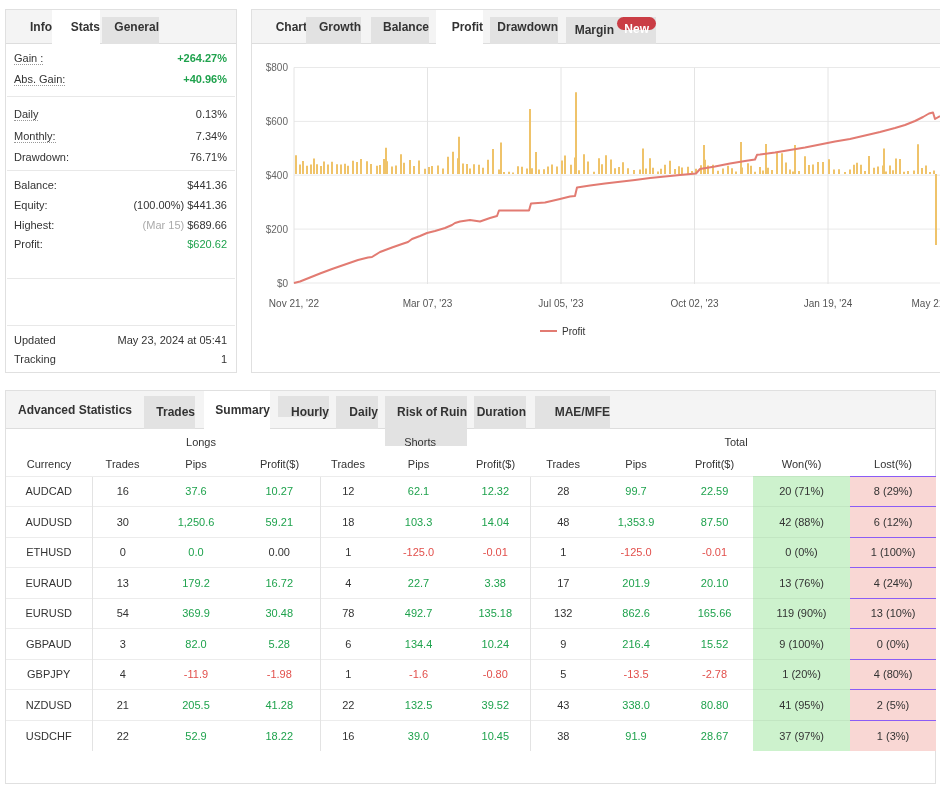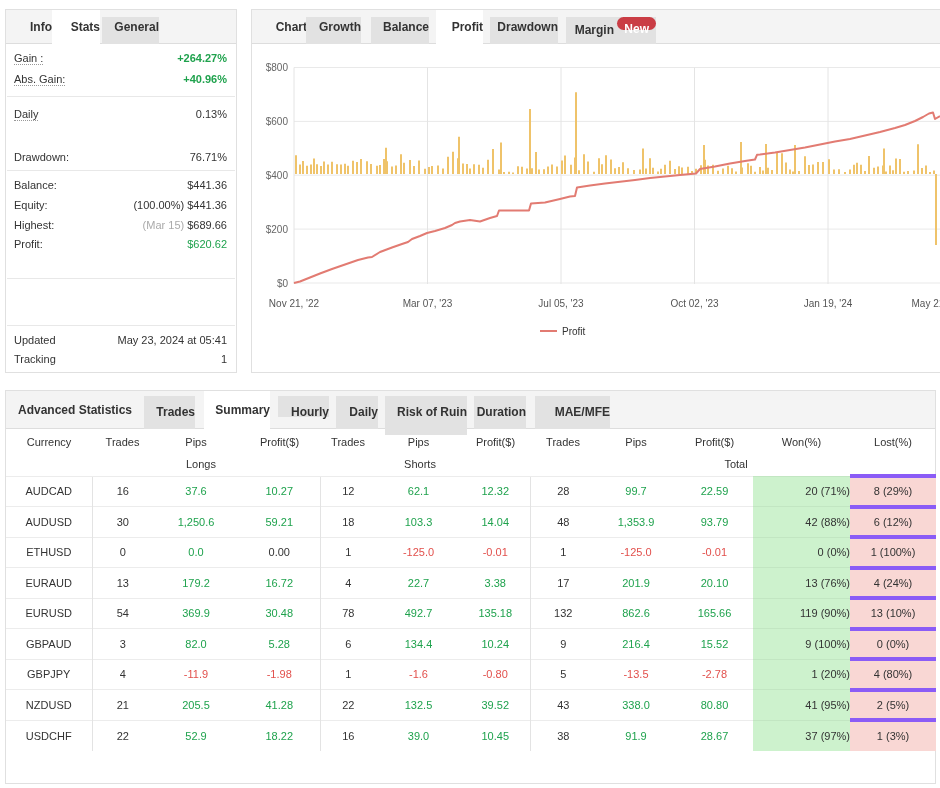--- a/index.html
+++ b/index.html
@@ -12,22 +12,22 @@
 .lrow { font-size:11px; color:#333; }
 #ptable table { border-collapse:collapse; table-layout:fixed; width:929px; font-size:11px; color:#333; margin-top:0; }
 #ptable td, #ptable th { text-align:center; padding:0; font-weight:normal; }
 #ptable thead td { height:23px; }
 #ptable tbody td { height:30.5px; border-top:1px solid #ececec; }
 #ptable td.vl { border-left:1px solid #e3e3e3; }
 #ptable td.cur { }
 #ptable tbody td.cur { border-left:none; }
 #ptable td.won { background:#cdf2cd; }
 #ptable td.lost { background:#f9d7d4; }
-#ptable tbody tr td.won { border-top:1px solid #c2e6c2;text-align:right; }
-#ptable tbody tr td.lost { border-top:4px solid #8b5cf6; }
+#ptable tbody tr td.won { border-top:1px solid #c2e6c2; }
+#ptable tbody tr td.lost { border-top:1px solid #8b5cf6; }
 </style></head>
 <body>
 
 <div class="panel" style="left:5px;top:9px;width:232px;height:364px">
   <div class="tabs">
     <span class="tab" style="left:0;width:46px">Info</span>
       <span class="tab active" style="left:46px;width:48px">Stats</span>
       <span class="tab gray" style="left:96px;width:57px">General</span>
   </div>
   <div class="lrow" style="position:absolute;left:0;top:35px;right:0;bottom:0">
@@ -36,20 +36,24 @@
         <span style="float:right"><b style="color:#1fa24d">+264.27%</b></span>
       </div>
 <div style="position:absolute;left:8px;right:9px;top:25px;height:19.5px;line-height:19.5px">
         <span style="float:left"><span style="border-bottom:1px dotted #999">Abs. Gain:</span></span>
         <span style="float:right"><b style="color:#1fa24d">+40.96%</b></span>
       </div>
 <div style="position:absolute;left:1px;right:1px;top:51px;border-top:1px solid #e8e8e8"></div>
 <div style="position:absolute;left:8px;right:9px;top:59.5px;height:19.5px;line-height:19.5px">
         <span style="float:left"><span style="border-bottom:1px dotted #999">Daily</span></span>
         <span style="float:right">0.13%</span>
+      </div>
+<div style="position:absolute;left:8px;right:9px;top:82px;height:19.5px;line-height:19.5px">
+        <span style="float:left"><span style="border-bottom:1px dotted #999">Monthly:</span></span>
+        <span style="float:right">7.34%</span>
       </div>
 <div style="position:absolute;left:8px;right:9px;top:103px;height:19.5px;line-height:19.5px">
         <span style="float:left">Drawdown:</span>
         <span style="float:right">76.71%</span>
       </div>
 <div style="position:absolute;left:1px;right:1px;top:125px;border-top:1px solid #e8e8e8"></div>
 <div style="position:absolute;left:8px;right:9px;top:130.5px;height:19.5px;line-height:19.5px">
         <span style="float:left">Balance:</span>
         <span style="float:right">$441.36</span>
       </div>
@@ -117,21 +121,21 @@
 <text x="310" y="291.5" font-size="10" fill="#333" font-family="Liberation Sans, sans-serif">Profit</text>
 </svg>
 
 <div class="panel" id="ptable" style="left:5px;top:390px;width:931px;height:394px">
   <div class="tabs" style="height:38px">
     <span class="tab" style="left:12px;height:38px;line-height:38px">Advanced Statistics</span>
       <span class="tab gray" style="left:138px;width:51px;top:5px;height:33px;line-height:33px">Trades</span>
       <span class="tab active" style="left:198px;width:66px;height:39px;line-height:39px">Summary</span>
       <span class="tab gray" style="left:272px;width:51px;top:5px;height:21px;line-height:33px">Hourly</span>
       <span class="tab gray" style="left:330px;width:42px;top:5px;height:33px;line-height:33px">Daily</span>
-      <span class="tab gray" style="left:379px;width:82px;top:5px;height:39px;line-height:33px">Risk of Ruin</span>
+      <span class="tab gray" style="left:379px;width:82px;top:5px;height:50px;line-height:33px">Risk of Ruin</span>
       <span class="tab gray" style="left:468px;width:52px;top:5px;height:33px;line-height:33px">Duration</span>
       <span class="tab gray" style="left:529px;width:75px;top:5px;height:33px;line-height:33px">MAE/MFE</span>
   </div>
   <div style="position:absolute;top:39px;left:0">
   <table>
     <colgroup>
           <col style="width:86px">
           <col style="width:61px">
           <col style="width:86px">
           <col style="width:81px">
@@ -139,39 +143,39 @@
           <col style="width:85px">
           <col style="width:69px">
           <col style="width:66px">
           <col style="width:80px">
           <col style="width:77px">
           <col style="width:97px">
           <col style="width:86px">
         </colgroup>
     <thead>
       <tr>
+            <td></td>
+            <td colspan="3"><span style="position:relative;left:-5px">Longs</span></td>
+            <td colspan="3"><span style="position:relative;left:-5px">Shorts</span></td>
+            <td colspan="5"><span style="position:relative;left:3px">Total</span></td>
+          </tr>
+      <tr>
             <td>Currency</td>
             <td>Trades</td>
             <td>Pips</td>
             <td>Profit($)</td>
             <td>Trades</td>
             <td>Pips</td>
             <td>Profit($)</td>
             <td>Trades</td>
             <td>Pips</td>
             <td>Profit($)</td>
             <td>Won(%)</td>
             <td>Lost(%)</td>
           </tr>
-      <tr>
-            <td></td>
-            <td colspan="3"><span style="position:relative;left:-5px">Longs</span></td>
-            <td colspan="3"><span style="position:relative;left:-5px">Shorts</span></td>
-            <td colspan="5"><span style="position:relative;left:3px">Total</span></td>
-          </tr>
     </thead>
     <tbody>
 <tr>
             <td class="cur">AUDCAD</td>
             <td class="vl">16</td>
             <td style="color:#1fa24d">37.6</td>
             <td style="color:#1fa24d">10.27</td>
             <td class="vl">12</td>
             <td style="color:#1fa24d">62.1</td>
             <td style="color:#1fa24d">12.32</td>
@@ -184,21 +188,21 @@
 <tr>
             <td class="cur">AUDUSD</td>
             <td class="vl">30</td>
             <td style="color:#1fa24d">1,250.6</td>
             <td style="color:#1fa24d">59.21</td>
             <td class="vl">18</td>
             <td style="color:#1fa24d">103.3</td>
             <td style="color:#1fa24d">14.04</td>
             <td class="vl">48</td>
             <td style="color:#1fa24d">1,353.9</td>
-            <td style="color:#1fa24d">93.79</td>
+            <td style="color:#1fa24d">87.50</td>
             <td class="won">42 (88%)</td>
             <td class="lost">6 (12%)</td>
           </tr>
 <tr>
             <td class="cur">ETHUSD</td>
             <td class="vl">0</td>
             <td style="color:#1fa24d">0.0</td>
             <td style="color:#333">0.00</td>
             <td class="vl">1</td>
             <td style="color:#e2504c">-125.0</td>

